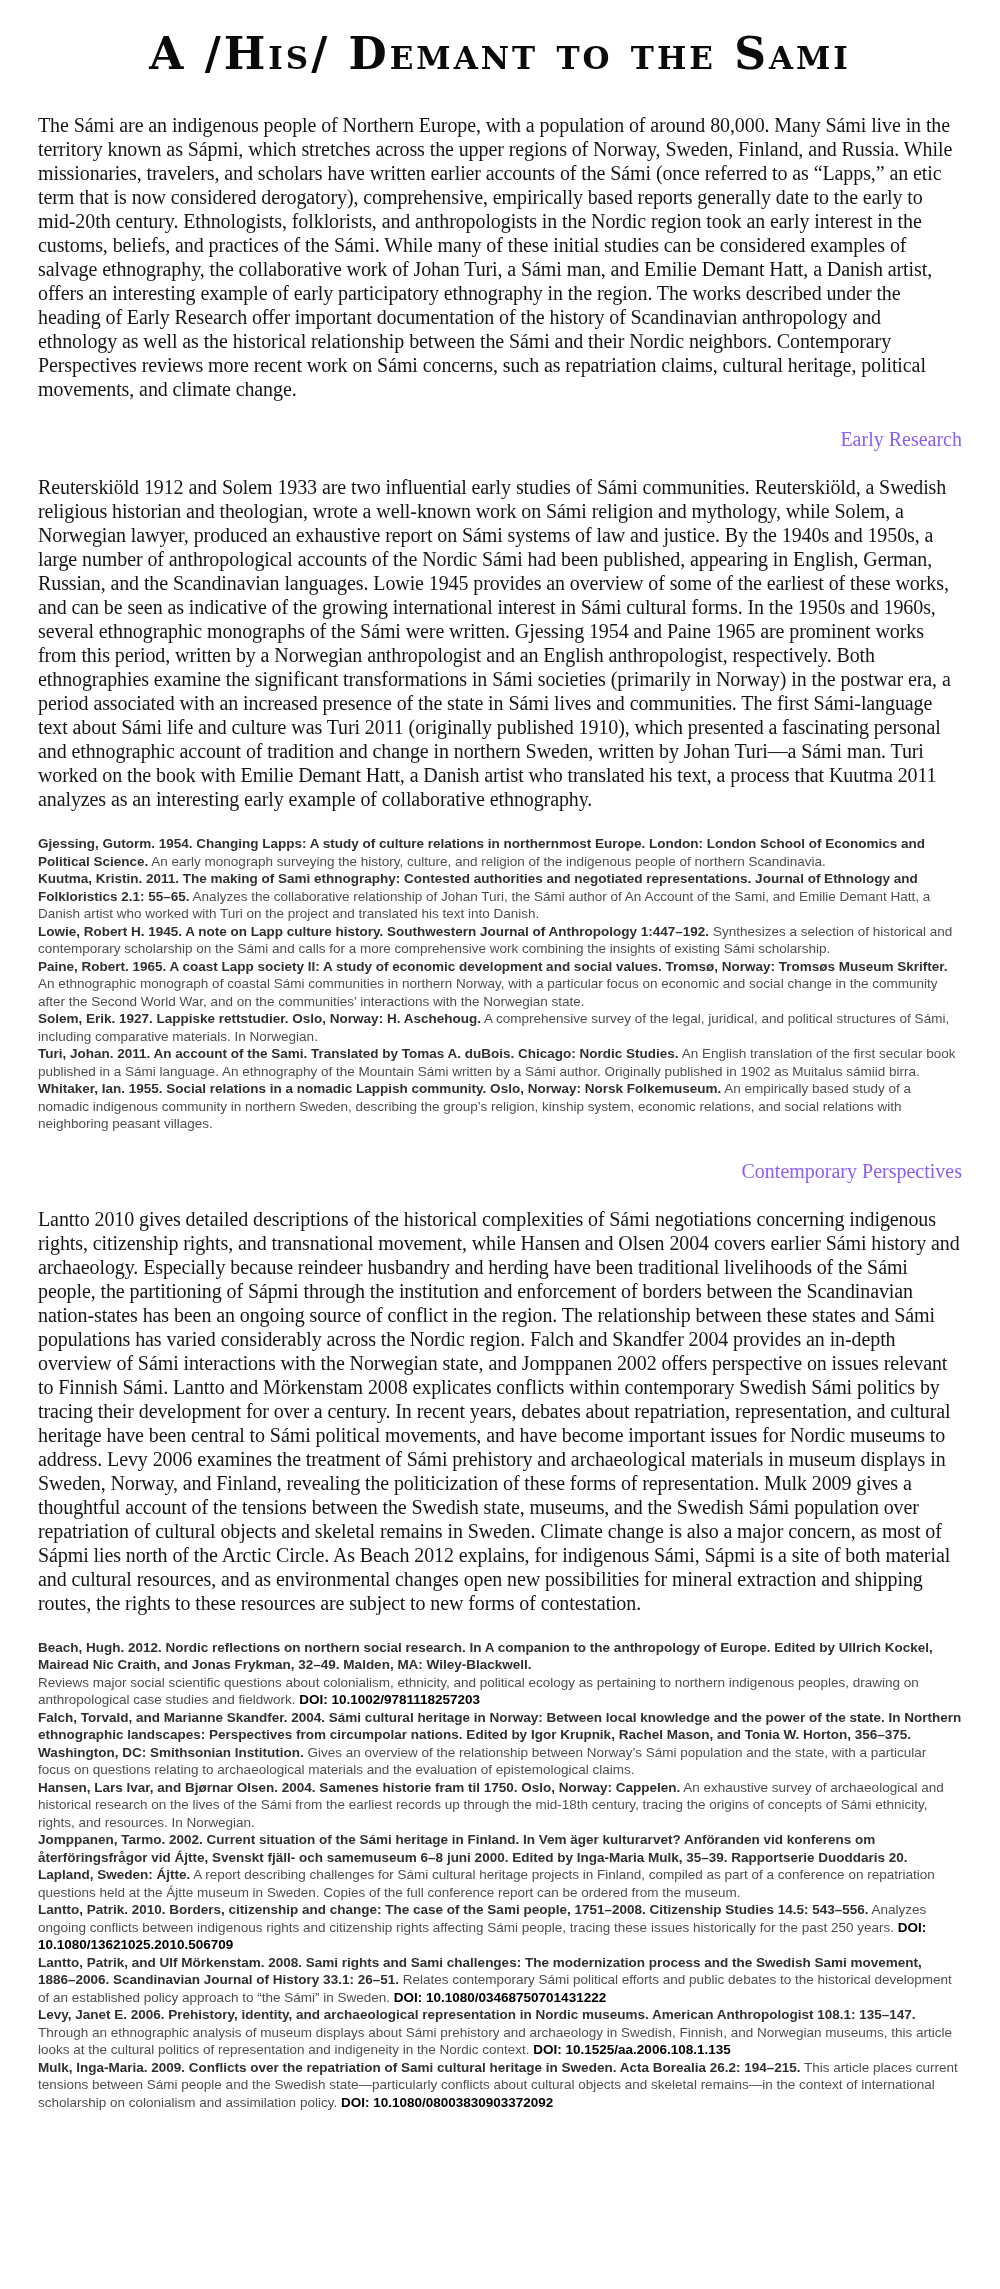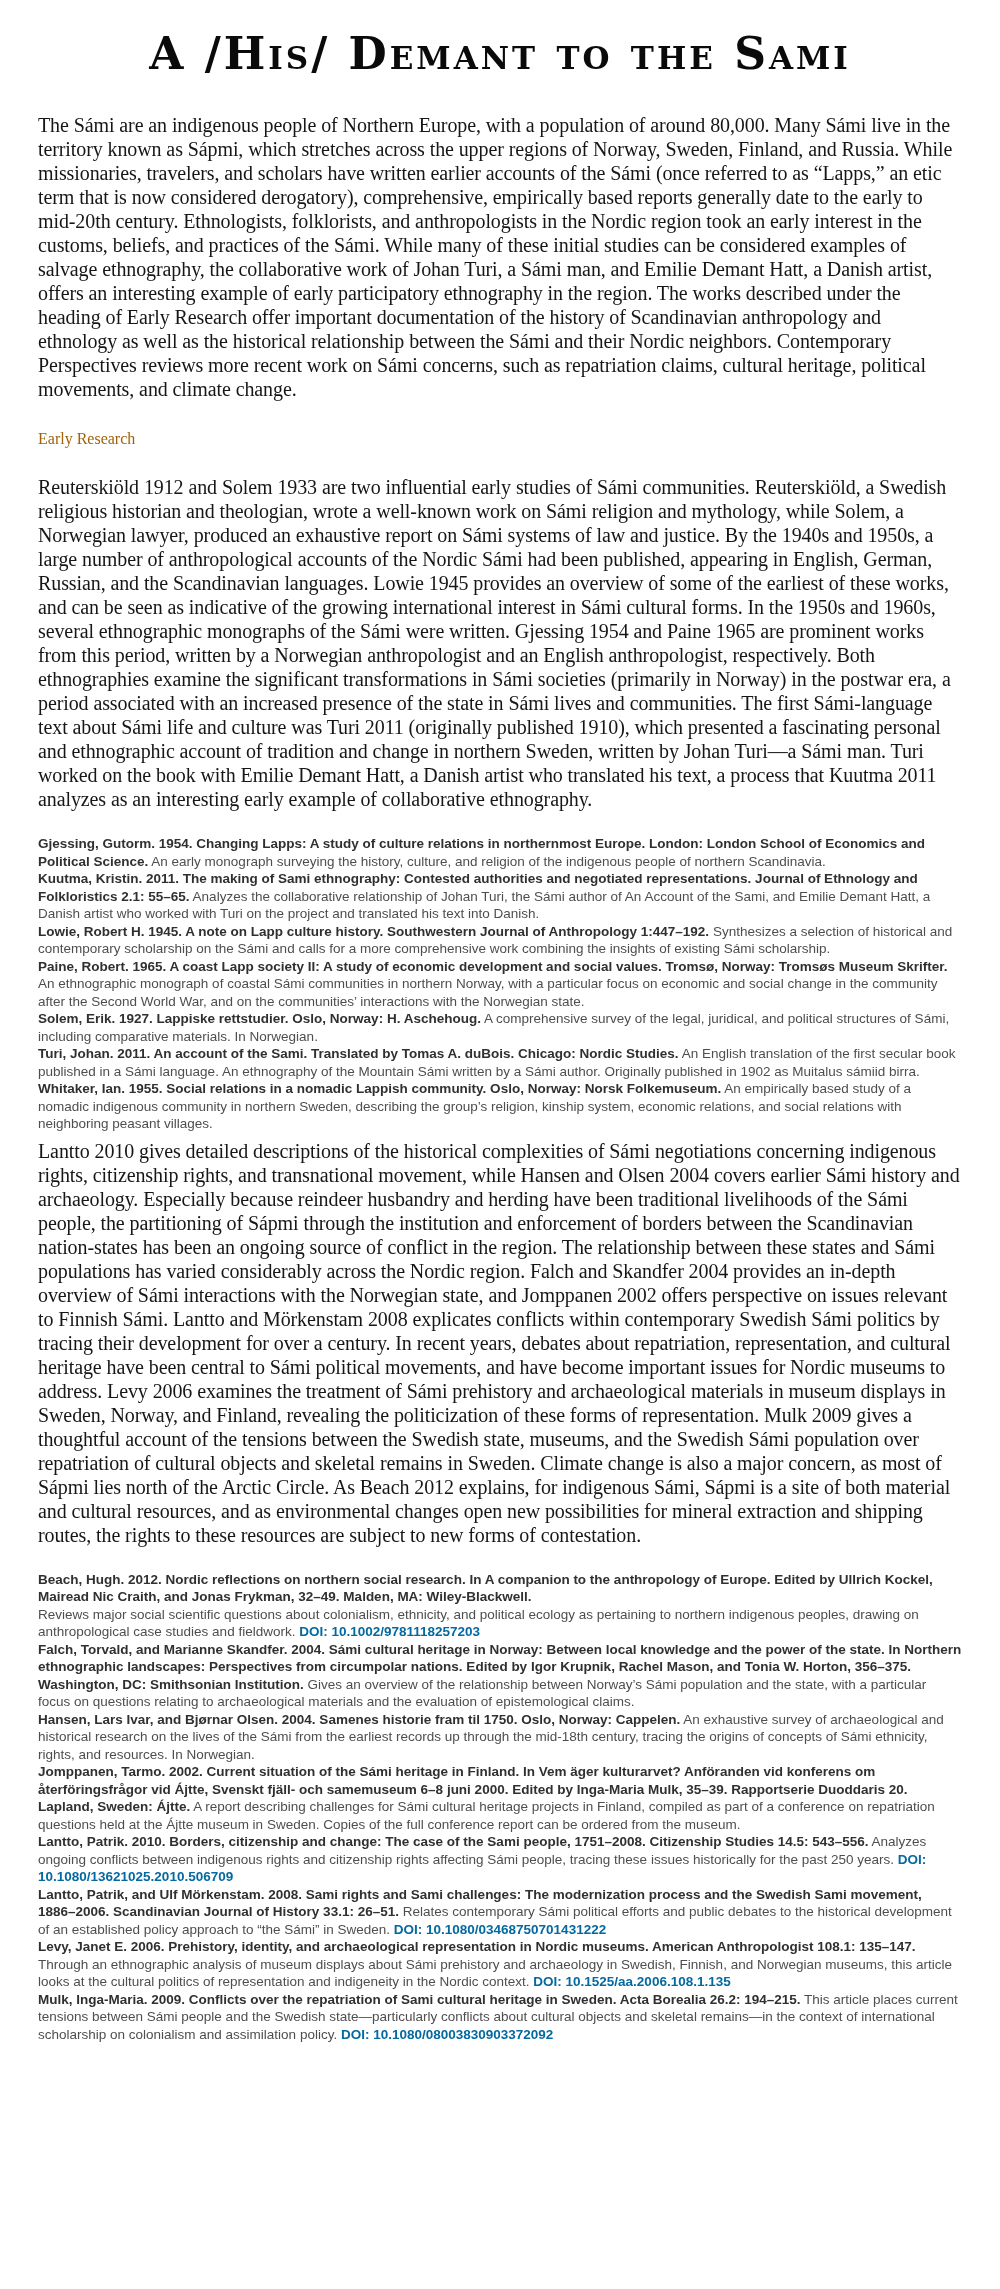--- a/index.html
+++ b/index.html
@@ -29,44 +29,45 @@
     white-space: nowrap;
   }
   .body-text {
     font-size: 20px;
     line-height: 24px;
     letter-spacing: -0.1px;
     margin: 0 0 24px 0;
     color: #161616;
   }
   .section-heading {
-    font-size: 16px;
+    font-size: 20px;
     font-weight: normal;
     line-height: 24px;
     margin: 26px 0 24px 0;
-    color: #a16207;
+    color: #8b5cf6;
+    text-align: right;
   }
   .bibliography {
     font-family: "Liberation Sans", sans-serif;
     font-size: 13.5px;
     line-height: 17.5px;
     color: #4e4e4e;
     margin: 4px 0 6px 0;
   }
   .bib-entry {
     margin: 0;
     padding: 0;
   }
   .bib-citation {
     font-weight: bold;
     color: #303030;
   }
   .bib-doi {
     font-weight: bold;
-    color: #0369a1;
+    color: #000000;
   }
 </style>
 </head>
 <body>
 
 <div class="page">
 
   <h1 class="doc-title">A /His/ Demant to the Sami</h1>
 
   <p class="body-text">The Sámi are an indigenous people of Northern Europe, with a population of around 80,000. Many Sámi live in the territory known as Sápmi, which stretches across the upper regions of Norway, Sweden, Finland, and Russia. While missionaries, travelers, and scholars have written earlier accounts of the Sámi (once referred to as “Lapps,” an etic term that is now considered derogatory), comprehensive, empirically based reports generally date to the early to mid-20th century. Ethnologists, folklorists, and anthropologists in the Nordic region took an early interest in the customs, beliefs, and practices of the Sámi. While many of these initial studies can be considered examples of salvage ethnography, the collaborative work of Johan Turi, a Sámi man, and Emilie Demant Hatt, a Danish artist, offers an interesting example of early participatory ethnography in the region. The works described under the heading of Early Research offer important documentation of the history of Scandinavian anthropology and ethnology as well as the historical relationship between the Sámi and their Nordic neighbors. Contemporary Perspectives reviews more recent work on Sámi concerns, such as repatriation claims, cultural heritage, political movements, and climate change.</p>
@@ -78,20 +79,21 @@
   <div class="bibliography">
       <p class="bib-entry"><span class="bib-citation">Gjessing, Gutorm. 1954. Changing Lapps: A study of culture relations in northernmost Europe. London: London School of Economics and Political Science.</span> <span class="bib-annotation">An early monograph surveying the history, culture, and religion of the indigenous people of northern Scandinavia.</span></p>
       <p class="bib-entry"><span class="bib-citation">Kuutma, Kristin. 2011. The making of Sami ethnography: Contested authorities and negotiated representations. Journal of Ethnology and Folkloristics 2.1: 55–65.</span> <span class="bib-annotation">Analyzes the collaborative relationship of Johan Turi, the Sámi author of An Account of the Sami, and Emilie Demant Hatt, a Danish artist who worked with Turi on the project and translated his text into Danish.</span></p>
       <p class="bib-entry"><span class="bib-citation">Lowie, Robert H. 1945. A note on Lapp culture history. Southwestern Journal of Anthropology 1:447–192.</span> <span class="bib-annotation">Synthesizes a selection of historical and contemporary scholarship on the Sámi and calls for a more comprehensive work combining the insights of existing Sámi scholarship.</span></p>
       <p class="bib-entry"><span class="bib-citation">Paine, Robert. 1965. A coast Lapp society II: A study of economic development and social values. Tromsø, Norway: Tromsøs Museum Skrifter.</span> <span class="bib-annotation">An ethnographic monograph of coastal Sámi communities in northern Norway, with a particular focus on economic and social change in the community after the Second World War, and on the communities’ interactions with the Norwegian state.</span></p>
       <p class="bib-entry"><span class="bib-citation">Solem, Erik. 1927. Lappiske rettstudier. Oslo, Norway: H. Aschehoug.</span> <span class="bib-annotation">A comprehensive survey of the legal, juridical, and political structures of Sámi, including comparative materials. In Norwegian.</span></p>
       <p class="bib-entry"><span class="bib-citation">Turi, Johan. 2011. An account of the Sami. Translated by Tomas A. duBois. Chicago: Nordic Studies.</span> <span class="bib-annotation">An English translation of the first secular book published in a Sámi language. An ethnography of the Mountain Sámi written by a Sámi author. Originally published in 1902 as Muitalus sámiid birra.</span></p>
       <p class="bib-entry"><span class="bib-citation">Whitaker, Ian. 1955. Social relations in a nomadic Lappish community. Oslo, Norway: Norsk Folkemuseum.</span> <span class="bib-annotation">An empirically based study of a nomadic indigenous community in northern Sweden, describing the group’s religion, kinship system, economic relations, and social relations with neighboring peasant villages.</span></p>
     </div>
 
+  <h2 class="section-heading">Contemporary Perspectives</h2>
 
   <p class="body-text">Lantto 2010 gives detailed descriptions of the historical complexities of Sámi negotiations concerning indigenous rights, citizenship rights, and transnational movement, while Hansen and Olsen 2004 covers earlier Sámi history and archaeology. Especially because reindeer husbandry and herding have been traditional livelihoods of the Sámi people, the partitioning of Sápmi through the institution and enforcement of borders between the Scandinavian nation-states has been an ongoing source of conflict in the region. The relationship between these states and Sámi populations has varied considerably across the Nordic region. Falch and Skandfer 2004 provides an in-depth overview of Sámi interactions with the Norwegian state, and Jomppanen 2002 offers perspective on issues relevant to Finnish Sámi. Lantto and Mörkenstam 2008 explicates conflicts within contemporary Swedish Sámi politics by tracing their development for over a century. In recent years, debates about repatriation, representation, and cultural heritage have been central to Sámi political movements, and have become important issues for Nordic museums to address. Levy 2006 examines the treatment of Sámi prehistory and archaeological materials in museum displays in Sweden, Norway, and Finland, revealing the politicization of these forms of representation. Mulk 2009 gives a thoughtful account of the tensions between the Swedish state, museums, and the Swedish Sámi population over repatriation of cultural objects and skeletal remains in Sweden. Climate change is also a major concern, as most of Sápmi lies north of the Arctic Circle. As Beach 2012 explains, for indigenous Sámi, Sápmi is a site of both material and cultural resources, and as environmental changes open new possibilities for mineral extraction and shipping routes, the rights to these resources are subject to new forms of contestation.</p>
 
   <div class="bibliography">
       <p class="bib-entry"><span class="bib-citation">Beach, Hugh. 2012. Nordic reflections on northern social research. In A companion to the anthropology of Europe. Edited by Ullrich Kockel, Mairead Nic Craith, and Jonas Frykman, 32–49. Malden, MA: Wiley-Blackwell.</span><br><span class="bib-annotation">Reviews major social scientific questions about colonialism, ethnicity, and political ecology as pertaining to northern indigenous peoples, drawing on anthropological case studies and fieldwork.</span> <span class="bib-doi">DOI: 10.1002/9781118257203</span></p>
       <p class="bib-entry"><span class="bib-citation">Falch, Torvald, and Marianne Skandfer. 2004. Sámi cultural heritage in Norway: Between local knowledge and the power of the state. In Northern ethnographic landscapes: Perspectives from circumpolar nations. Edited by Igor Krupnik, Rachel Mason, and Tonia W. Horton, 356–375. Washington, DC: Smithsonian Institution.</span> <span class="bib-annotation">Gives an overview of the relationship between Norway’s Sámi population and the state, with a particular focus on questions relating to archaeological materials and the evaluation of epistemological claims.</span></p>
       <p class="bib-entry"><span class="bib-citation">Hansen, Lars Ivar, and Bjørnar Olsen. 2004. Samenes historie fram til 1750. Oslo, Norway: Cappelen.</span> <span class="bib-annotation">An exhaustive survey of archaeological and historical research on the lives of the Sámi from the earliest records up through the mid-18th century, tracing the origins of concepts of Sámi ethnicity, rights, and resources. In Norwegian.</span></p>
       <p class="bib-entry"><span class="bib-citation">Jomppanen, Tarmo. 2002. Current situation of the Sámi heritage in Finland. In Vem äger kulturarvet? Anföranden vid konferens om återföringsfrågor vid Ájtte, Svenskt fjäll- och samemuseum 6–8 juni 2000. Edited by Inga-Maria Mulk, 35–39. Rapportserie Duoddaris 20. Lapland, Sweden: Ájtte.</span> <span class="bib-annotation">A report describing challenges for Sámi cultural heritage projects in Finland, compiled as part of a conference on repatriation questions held at the Ájtte museum in Sweden. Copies of the full conference report can be ordered from the museum.</span></p>
       <p class="bib-entry"><span class="bib-citation">Lantto, Patrik. 2010. Borders, citizenship and change: The case of the Sami people, 1751–2008. Citizenship Studies 14.5: 543–556.</span> <span class="bib-annotation">Analyzes ongoing conflicts between indigenous rights and citizenship rights affecting Sámi people, tracing these issues historically for the past 250 years.</span> <span class="bib-doi">DOI: 10.1080/13621025.2010.506709</span></p>
       <p class="bib-entry"><span class="bib-citation">Lantto, Patrik, and Ulf Mörkenstam. 2008. Sami rights and Sami challenges: The modernization process and the Swedish Sami movement, 1886–2006. Scandinavian Journal of History 33.1: 26–51.</span> <span class="bib-annotation">Relates contemporary Sámi political efforts and public debates to the historical development of an established policy approach to “the Sámi” in Sweden.</span> <span class="bib-doi">DOI: 10.1080/03468750701431222</span></p>

